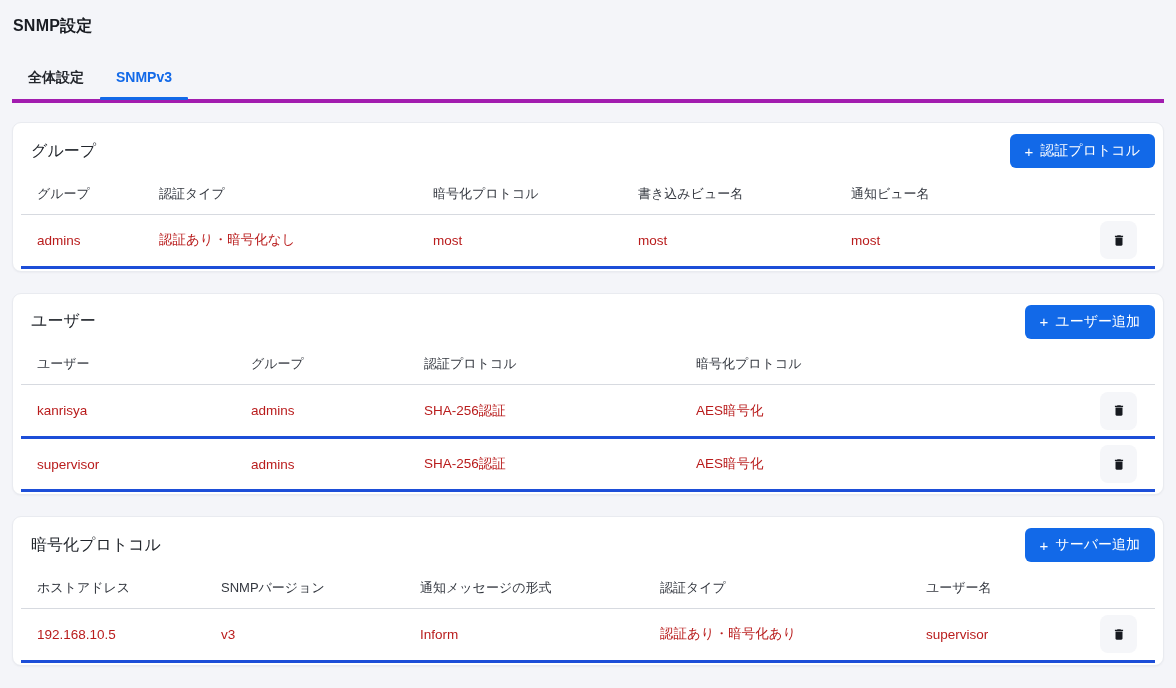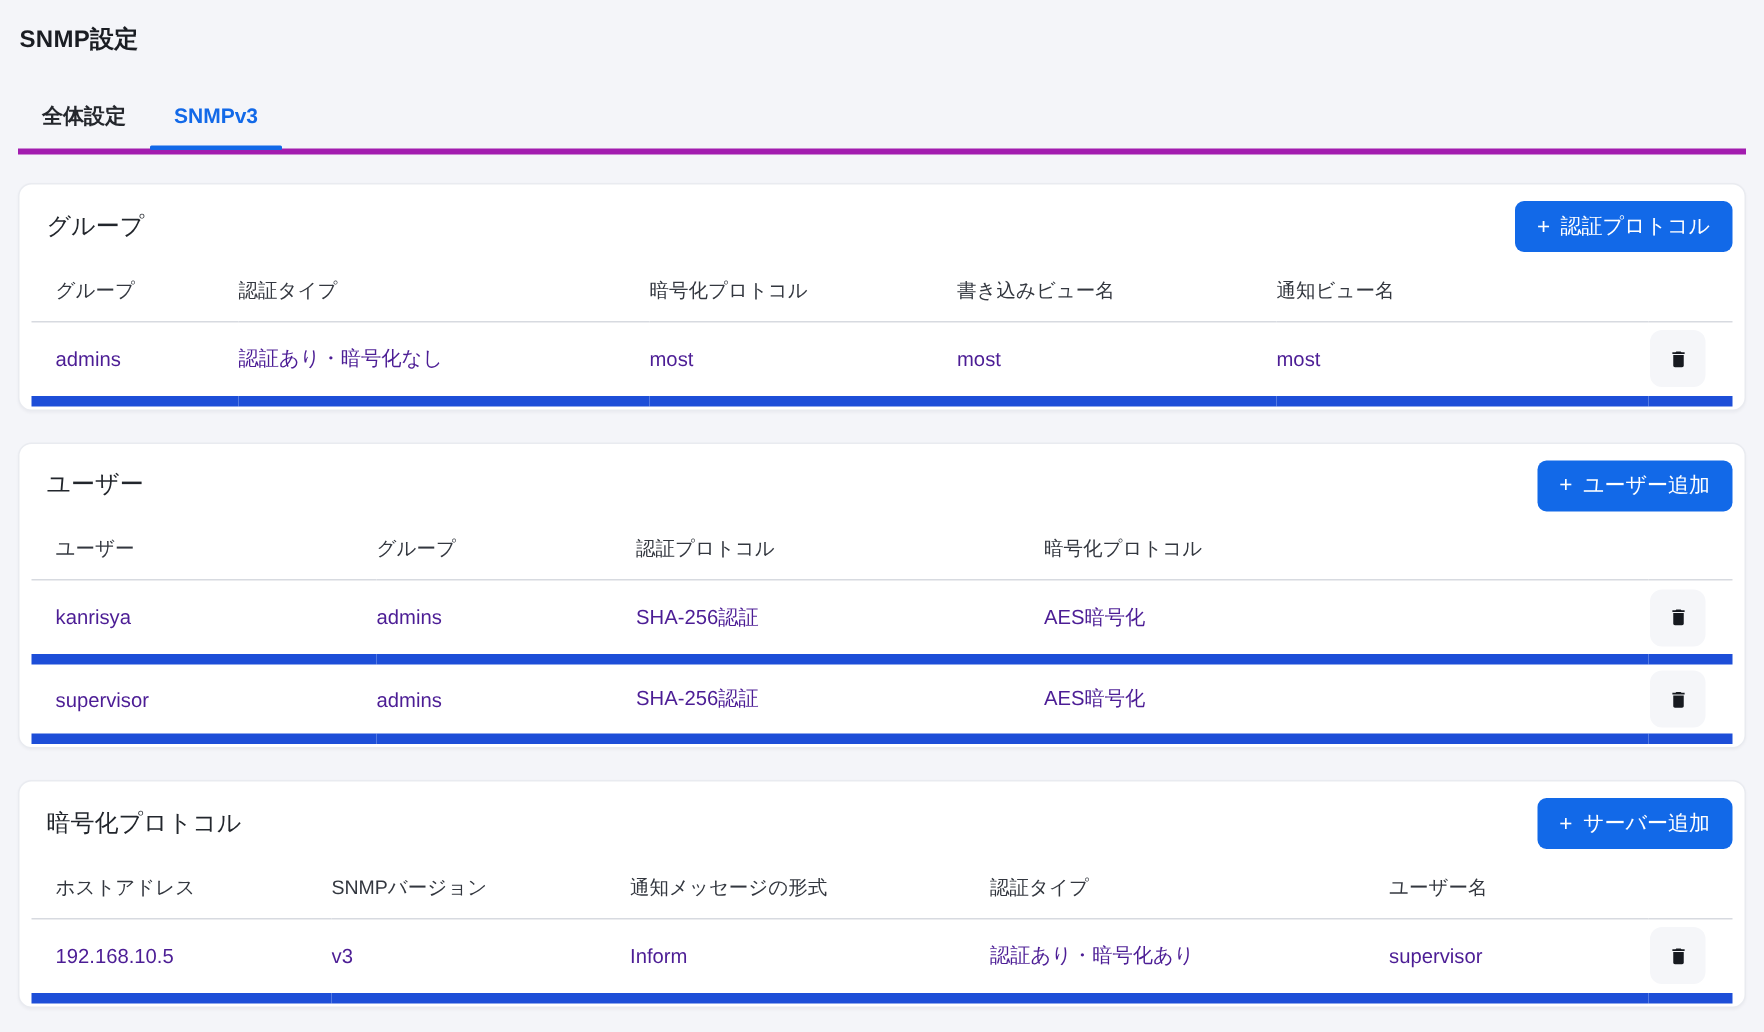--- a/index.html
+++ b/index.html
@@ -57,22 +57,22 @@
   table.grid {
     width: 100%; border-collapse: collapse; table-layout: fixed;
   }
   table.grid th {
     height: 40px; text-align: left; vertical-align: middle;
     font-size: 13px; font-weight: 400; color: #33373f;
     border-bottom: 1px solid #d7dae0; white-space: nowrap; overflow: hidden;
   }
   table.grid td {
     height: 53px; vertical-align: middle;
-    font-size: 13.5px; color: #4c1d95;
-    border-bottom: 7px solid #1d4ed8; white-space: nowrap; overflow: hidden;
+    font-size: 13.5px; color: #b91c1c;
+    border-bottom: 3px solid #1d4ed8; white-space: nowrap; overflow: hidden;
   }
   table.grid th:first-child, table.grid td:first-child { padding-left: 16px; }
   td.action { text-align: right; padding-right: 18px; }
   .trash-btn {
     width: 37px; height: 38px; border: none; border-radius: 8px;
     background: #f5f6f9; cursor: pointer;
     display: inline-flex; align-items: center; justify-content: center;
   }
   .trash-btn svg { display: block; }
 </style>

